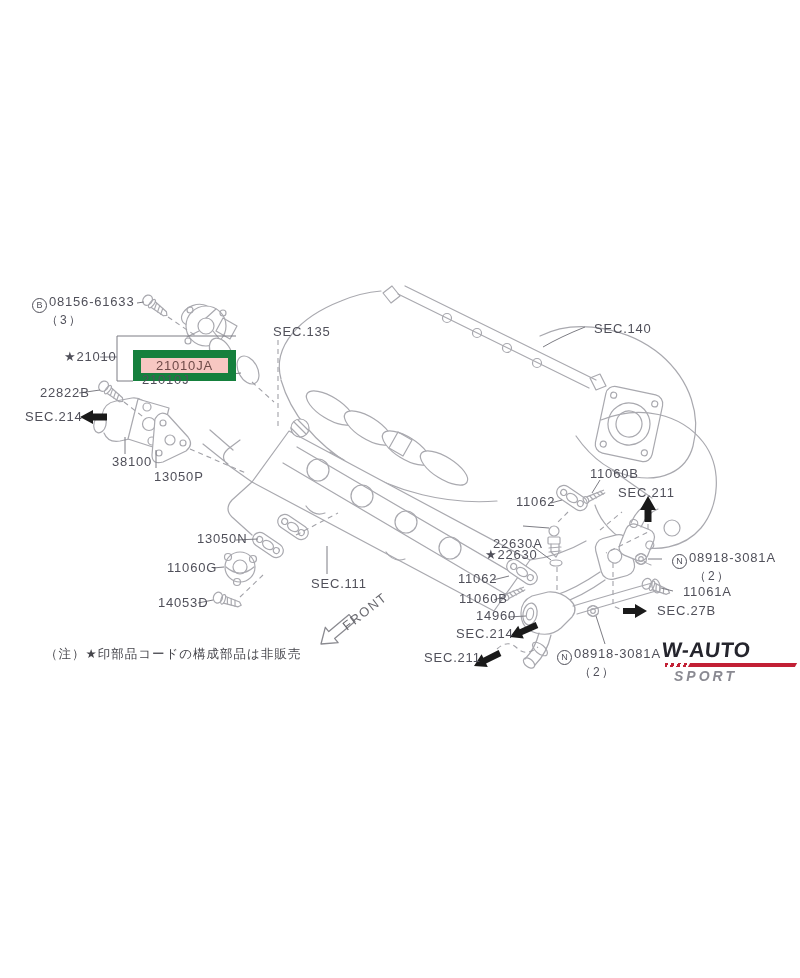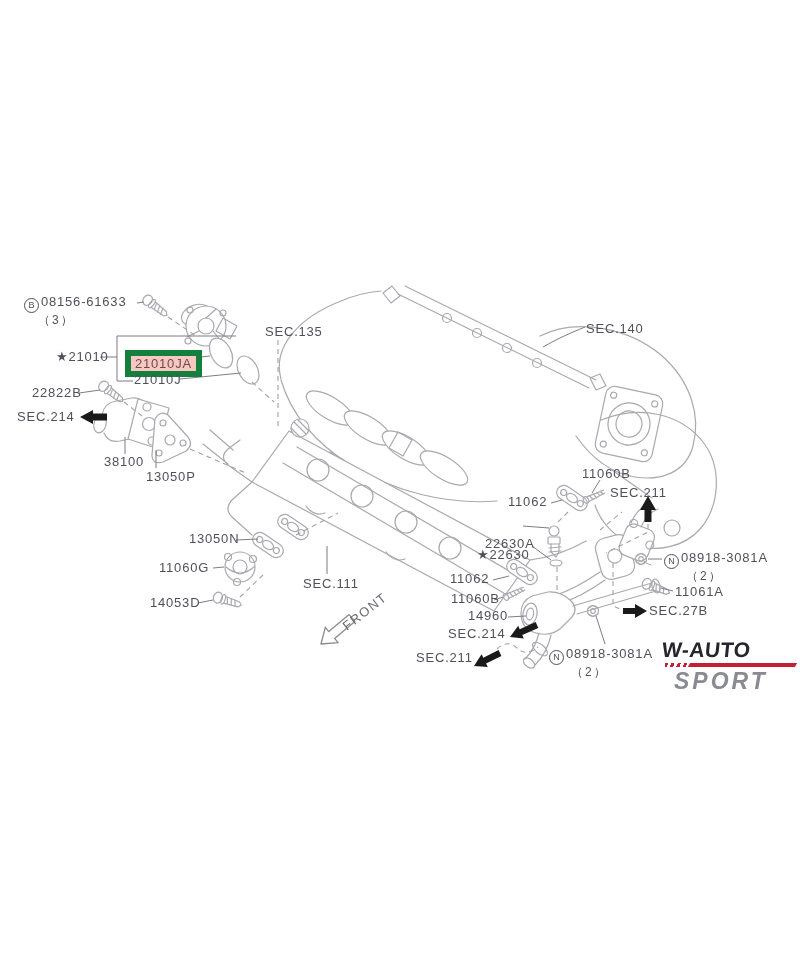--- a/index.html
+++ b/index.html
@@ -2,32 +2,32 @@
 <html><head>
 <meta charset="utf-8">
 <style>
   html,body{margin:0;padding:0;background:#ffffff;}
   #stage{position:relative;width:800px;height:978px;background:#ffffff;overflow:hidden;
          font-family:"Liberation Sans","DejaVu Sans",sans-serif;}
   svg.line-art{position:absolute;left:0;top:0;width:800px;height:978px;}
   .art path,.art circle,.art ellipse,.art rect,.art use{fill:none;stroke:#a9a9af;stroke-width:1.2;stroke-linecap:round;stroke-linejoin:round;}
   .lead path{fill:none;stroke:#7d7d84;stroke-width:1;}
   .dash path{fill:none;stroke:#a2a2a8;stroke-width:1.1;stroke-dasharray:5 4;}
-  .lbl{position:absolute;font-size:13px;color:#50505a;letter-spacing:.8px;white-space:nowrap;line-height:14px;}
+  .lbl{position:absolute;font-size:13px;color:#50505a;letter-spacing:.8px;white-space:nowrap;line-height:14px;margin-left:8px;}
   .circ{display:inline-block;width:13px;height:13px;border:1.2px solid #50505a;border-radius:50%;
         font-size:9px;line-height:13px;text-align:center;letter-spacing:0;margin-right:2px;vertical-align:-2px;}
   .qty{font-size:12px;letter-spacing:2px;}
-  .hl{background:#f7c7c2;border:6px solid #15803d;color:#6e4a48;padding:0 4px;line-height:15px;}
+  .hl{background:#f7c7c2;border:8px solid #15803d;color:#6e4a48;padding:0 15px;line-height:15px;}
   .note{position:absolute;left:45px;top:646px;font-size:12.5px;color:#45454b;letter-spacing:1px;}
   .logo{position:absolute;left:662px;top:638px;width:134px;}
   .logo-top{font-weight:800;font-size:21px;color:#25252d;transform:skewX(-6deg);letter-spacing:.5px;}
   .logo-stripe{display:flex;height:4px;margin:1px 0 1px 3px;}
   .logo-stripe .hash{width:22px;background:repeating-linear-gradient(110deg,#c22035 0 3px,#ffffff 3px 6px);}
   .logo-stripe .bar{flex:1;background:#c22035;transform:skewX(-30deg);margin-left:2px;}
-  .logo-bottom{font-weight:800;font-style:italic;font-size:23px;color:#8a8a92;letter-spacing:3px;margin-left:12px;}
+  .logo-bottom{font-weight:800;font-style:italic;font-size:14px;color:#8a8a92;letter-spacing:3px;margin-left:12px;}
   text.front{font-family:"Liberation Sans","DejaVu Sans",sans-serif;font-size:13px;fill:#68686e;letter-spacing:1.5px;}
 </style>
 </head>
 <body>
 
 <div id="stage">
 
   <svg class="line-art" viewBox="0 0 800 978">
     <defs>
       <g id="screw">
@@ -303,20 +303,21 @@
 
   <div class="lbl" style="left:448px;top:627px">SEC.214</div>
 
   <div class="lbl" style="left:416px;top:651px">SEC.211</div>
 
   <div class="lbl" style="left:549px;top:647px">
     <span class="circ">N</span><span>08918-3081A</span>
     <div class="qty" style="margin-left:22px">（2）</div>
   </div>
 
+  <div class="note">（注）★印部品コードの構成部品は非販売</div>
 
   <div class="logo">
     <div class="logo-top">W-AUTO</div>
     <div class="logo-stripe">
       <div class="hash"></div>
       <div class="bar"></div>
     </div>
     <div class="logo-bottom">SPORT</div>
   </div>
 

